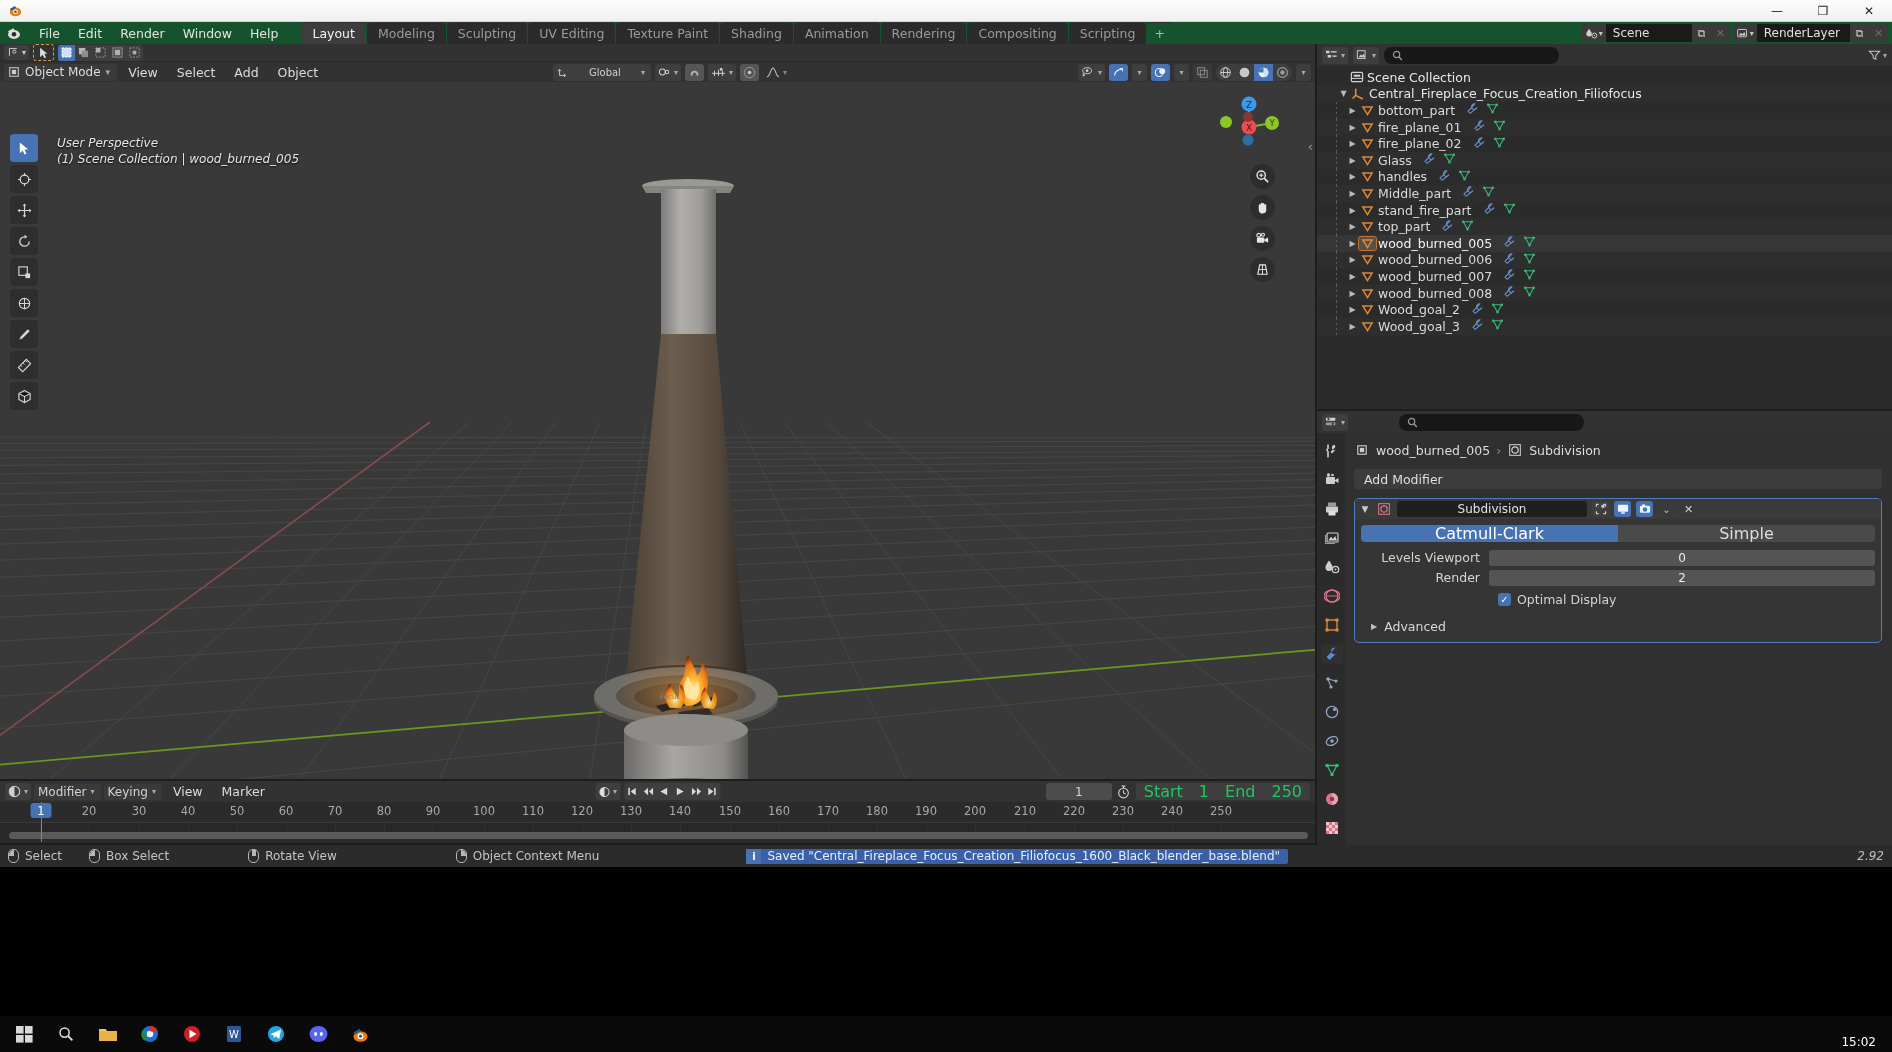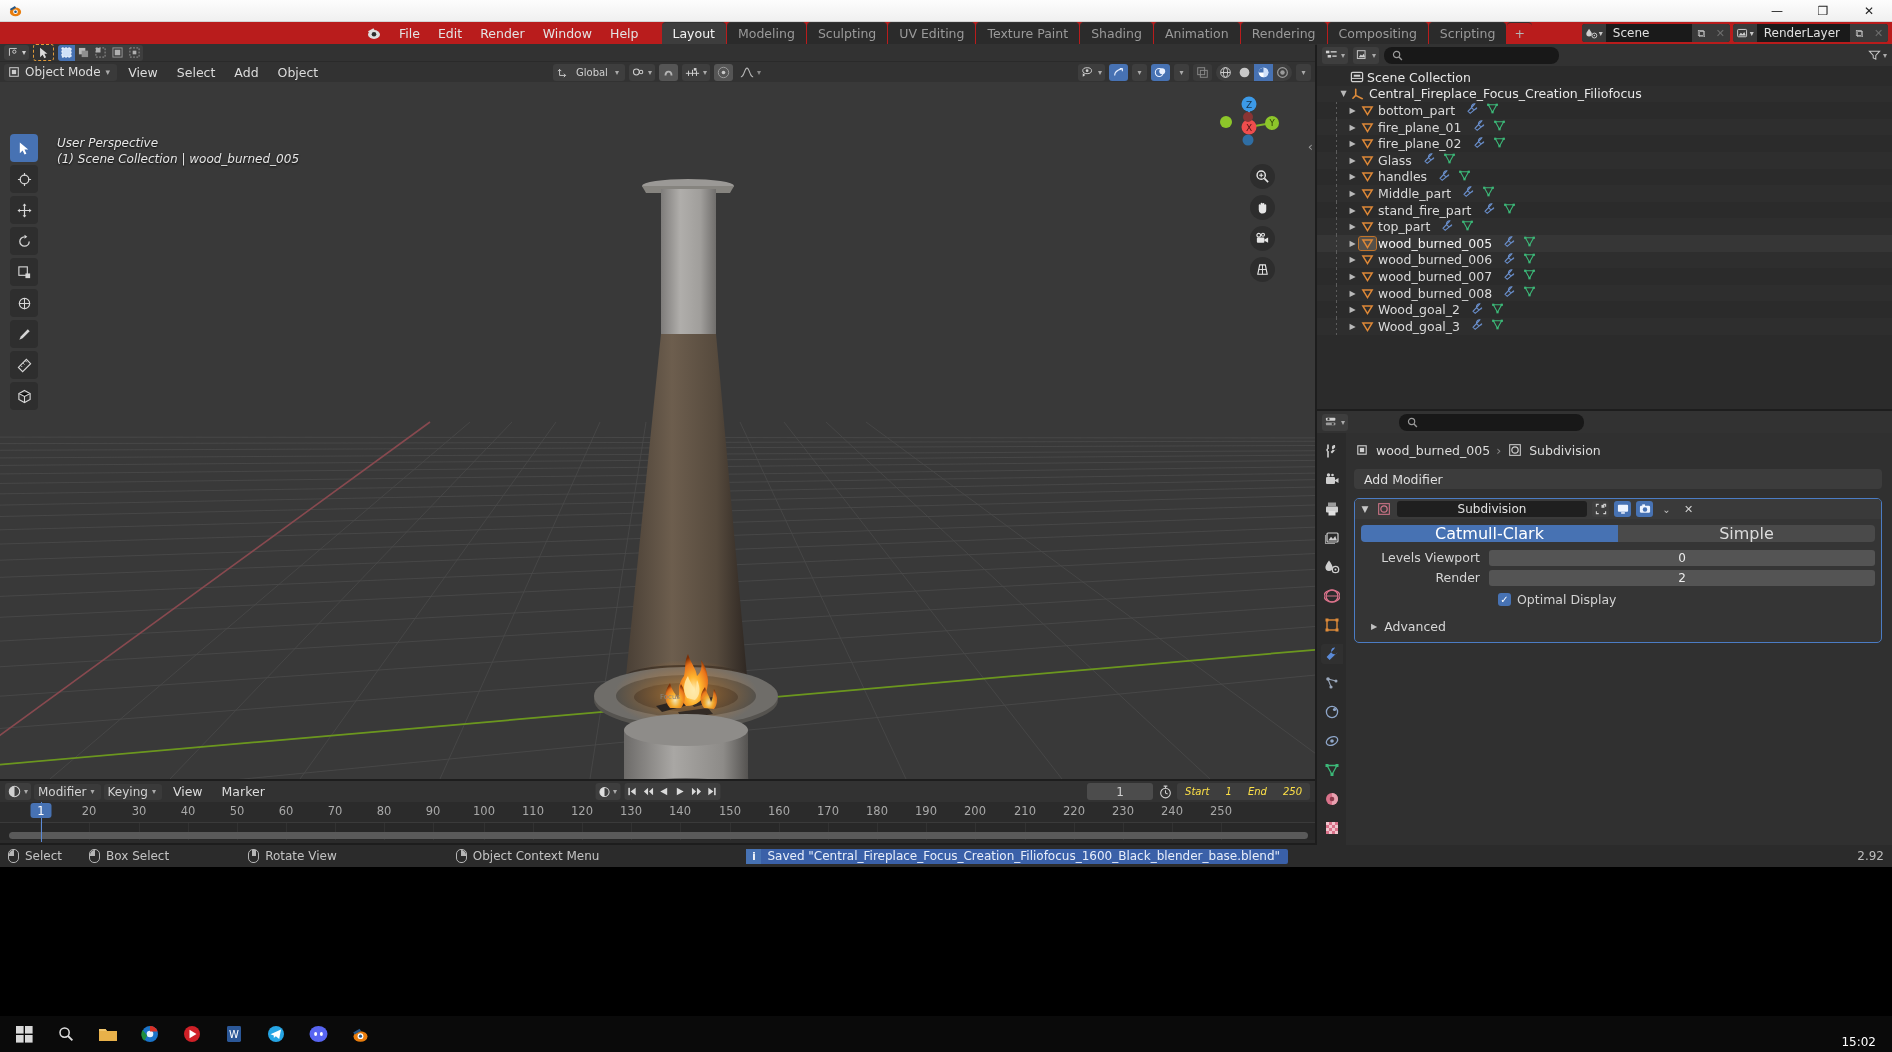--- a/index.html
+++ b/index.html
@@ -25,22 +25,22 @@
   .titlebar .tb-ico{
     width:16px;height:16px;margin:0 6px 0 7px;flex:none;
     display:flex;align-items:center;justify-content:center;
   }
   .titlebar .tb-text{white-space:nowrap;overflow:hidden;}
   .wbtns{position:absolute;right:0;top:0;height:22px;display:flex;}
   .wbtn{width:46px;height:22px;display:flex;align-items:center;justify-content:center;color:#222;font-size:12px;}
 
   
   .topbar{
-    height:22px;background:#b91c1c;display:flex;align-items:center;
-    padding-left:6px;gap:0px;position:relative;justify-content:center;
+    height:22px;background:#14532d;display:flex;align-items:center;
+    padding-left:6px;gap:0px;position:relative;
   }
   .blender-logo{width:17px;height:17px;margin-right:7px;flex:none;}
   .menu-item{
     padding:2px 9px;color:#e3e3e3;font-size:12.5px;border-radius:3px;cursor:default;white-space:nowrap;
   }
   .wstabs{display:flex;align-items:center;margin-left:14px;gap:1px;}
   .wstab{
     padding:3px 11px 4px;font-size:12.5px;color:#9a9a9a;
     background:#2b2b2b;border-radius:4px 4px 0 0;cursor:default;white-space:nowrap;
     border-top:1px solid #333;
@@ -180,21 +180,21 @@
   .timeline{position:absolute;left:0;top:781px;width:1315px;height:62px;background:#2b2b2b;}
   .tl-header{height:21px;background:#323232;display:flex;align-items:center;padding:0 5px;gap:3px;position:relative;}
   .tl-menu{padding:1px 8px;font-size:12.5px;color:#dcdcdc;border-radius:3px;}
   .tl-playback{display:flex;align-items:center;gap:4px;background:#3a3a3a;border-radius:3px;height:16px;padding:0 6px 0 4px;font-size:12px;}
   .tl-mid{position:absolute;left:50%;transform:translateX(-50%);display:flex;align-items:center;gap:4px;}
   .tl-transport{display:flex;background:#3e3e3e;border-radius:3px;overflow:hidden;height:17px;}
   .tl-transport>div{width:16px;height:17px;display:flex;align-items:center;justify-content:center;color:#dadada;font-size:9px;}
   .tl-right{position:absolute;right:5px;display:flex;align-items:center;gap:4px;}
   .frame-box{width:66px;height:17px;background:#4c4c4c;border-radius:3px;display:flex;align-items:center;justify-content:center;font-size:12px;}
   .se-box{display:flex;align-items:center;background:#3e3e3e;border-radius:3px;height:17px;}
-  .se-box>div{padding:0 8px;font-size:10px;color:#fde047;line-height:17px;font-style:italic;}
+  .se-box>div{padding:0 8px;font-size:16px;color:#22c55e;line-height:17px;}
   .tl-ruler{height:20px;position:relative;background:#2b2b2b;overflow:hidden;}
   .tick{position:absolute;top:2px;font-size:11.5px;color:#a8a8a8;transform:translateX(-50%);}
   .tl-track{height:18px;background:#282828;position:relative;border-top:1px solid #3a3a3a;}
   .tl-track .vline{position:absolute;top:0;bottom:0;width:1px;background:#323232;}
   .playhead{position:absolute;top:0;width:1px;background:#5b8ad6;height:40px;z-index:3;}
   .playhead-lbl{
     position:absolute;top:1px;height:15px;min-width:21px;background:#4772b3;border-radius:3px;
     display:flex;align-items:center;justify-content:center;font-size:11.5px;color:#fff;transform:translateX(-50%);z-index:4;
   }
   .tl-scroll{position:absolute;bottom:1px;left:9px;right:7px;height:7px;background:#232323;border-radius:4px;}
@@ -202,21 +202,21 @@
 
   
   .statusbar{position:absolute;left:0;top:845px;width:1892px;height:22px;background:#2b2b2b;display:flex;align-items:center;padding:0 8px;gap:0px;font-size:12px;color:#c3c3c3;}
   .sb-item{display:flex;align-items:center;gap:6px;margin-right:27px;}
   .mouse-ico{width:11px;height:14px;border:1px solid #b6b6b6;border-radius:5px 5px 5px 5px;position:relative;flex:none;}
   .mouse-ico.l::after{content:"";position:absolute;left:0;top:0;width:5px;height:6px;background:#b6b6b6;border-radius:5px 0 0 0;}
   .mouse-ico.r::after{content:"";position:absolute;right:0;top:0;width:5px;height:6px;background:#b6b6b6;border-radius:0 5px 0 0;}
   .mouse-ico.m::after{content:"";position:absolute;left:3px;top:0;width:4px;height:6px;background:#b6b6b6;}
   .saved-msg{display:flex;align-items:center;background:#3a60a8;border-radius:2px;height:15px;padding-right:8px;margin-left:auto;}
   .saved-ico{width:15px;height:15px;background:#4772b3;display:flex;align-items:center;justify-content:center;color:#fff;font-size:10px;font-weight:bold;margin-right:6px;}
-  .ver{margin-left:auto;padding-left:20px;color:#bdbdbd;font-size:12px;}
+  .ver{margin-left:auto;padding-left:20px;color:#bdbdbd;font-size:12px;font-style:italic;}
 
   
   .taskbar{position:absolute;left:0;top:867px;width:1892px;height:185px;background:#000;}
   .tb-row{position:absolute;left:0;bottom:0;width:1892px;height:36px;background:#0a0a0a;display:flex;align-items:center;gap:2px;padding-left:4px;}
   .tb-icon{width:40px;height:34px;display:flex;align-items:center;justify-content:center;}
   .tb-clock{position:absolute;right:16px;bottom:3px;text-align:right;color:#fff;font-size:12px;line-height:14px;}
 </style>
 </head>
 <body>
 
@@ -351,21 +351,21 @@
           </svg>
         <span>Object Mode</span>
         <span style="font-size:9px;color:#aaa">▾</span>
       </div>
       <div class="vp-menu">View</div>
       <div class="vp-menu">Select</div>
       <div class="vp-menu">Add</div>
       <div class="vp-menu">Object</div>
 
       <div style="position:absolute;left:553px;display:flex;align-items:center;gap:4px;">
-        <div class="btn-s" style="height:17px;gap:7px;padding:0 6px 0 4px">
+        <div class="btn-s" style="height:17px;gap:20px;padding:0 6px 0 4px">
           <svg width="12" height="12" viewBox="0 0 14 14">
               <path d="M3 11 L3 4 M3 11 L10 11 M3 4 L5 6 M3 4 L1.2 6" stroke="#ccc" stroke-width="1.1" fill="none"></path>
               <path d="M10 11 L8 9 M10 11 L8 13" stroke="#ccc" stroke-width="1.1" fill="none"></path>
             </svg>
           <span>Global</span>
           <span style="font-size:8px;color:#aaa">▾</span>
         </div>
         <div class="btn-s" style="height:17px;gap:3px">
           <svg width="13" height="12" viewBox="0 0 15 14">
               <circle cx="5" cy="7" r="3.4" fill="none" stroke="#ccc" stroke-width="1.2"></circle>

